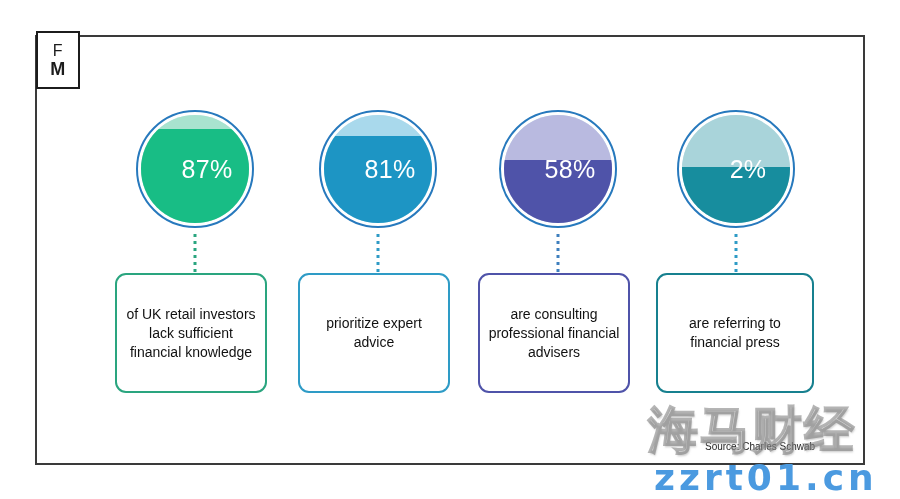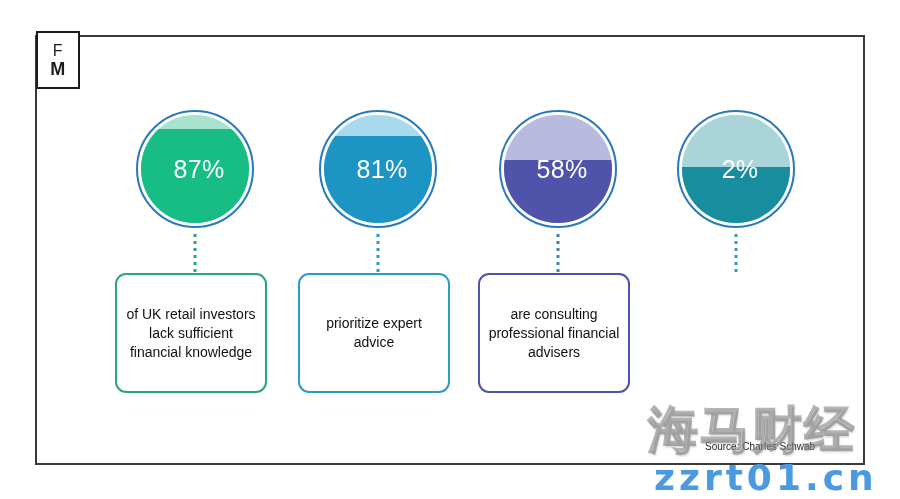--- a/index.html
+++ b/index.html
@@ -114,21 +114,21 @@
     height: 100%;
   }
   .gauge-fill {
     position: absolute;
     left: 0;
     bottom: 0;
     width: 100%;
   }
   .gauge-label {
     position: absolute;
-    left: 4px;
+    left: 12px;
     width: 100%;
     top: 50%;
     transform: translateY(-50%);
     text-align: center;
     color: #ffffff;
     font-size: 25px;
     font-weight: 400;
     letter-spacing: .3px;
     z-index: 3;
     line-height: 1;
@@ -288,20 +288,23 @@
     <div class="stat-col c3">
       <div class="gauge">
         <div class="gauge-inner">
           <div class="gauge-empty" style="background: rgb(169, 212, 218);"></div>
           <div class="gauge-fill" style="height: 52%; background: rgb(23, 141, 158);"></div>
         </div>
         <div class="gauge-ring" style="border-color: rgb(39, 121, 189);"></div>
         <div class="gauge-label">2%</div>
       </div>
       <div class="connector" style="color: rgb(46, 155, 198);"></div>
+      <div class="card" style="border-color: rgb(23, 128, 143);">
+        <div class="card-text">are referring to financial press</div>
+      </div>
     </div>
 
   </div>
 
   <div class="source">Source: Charles Schwab</div>
 
   <div class="watermark">
     <div class="wm-cn">海马财经</div>
     <div class="wm-url">zzrt01.cn</div>
   </div>

